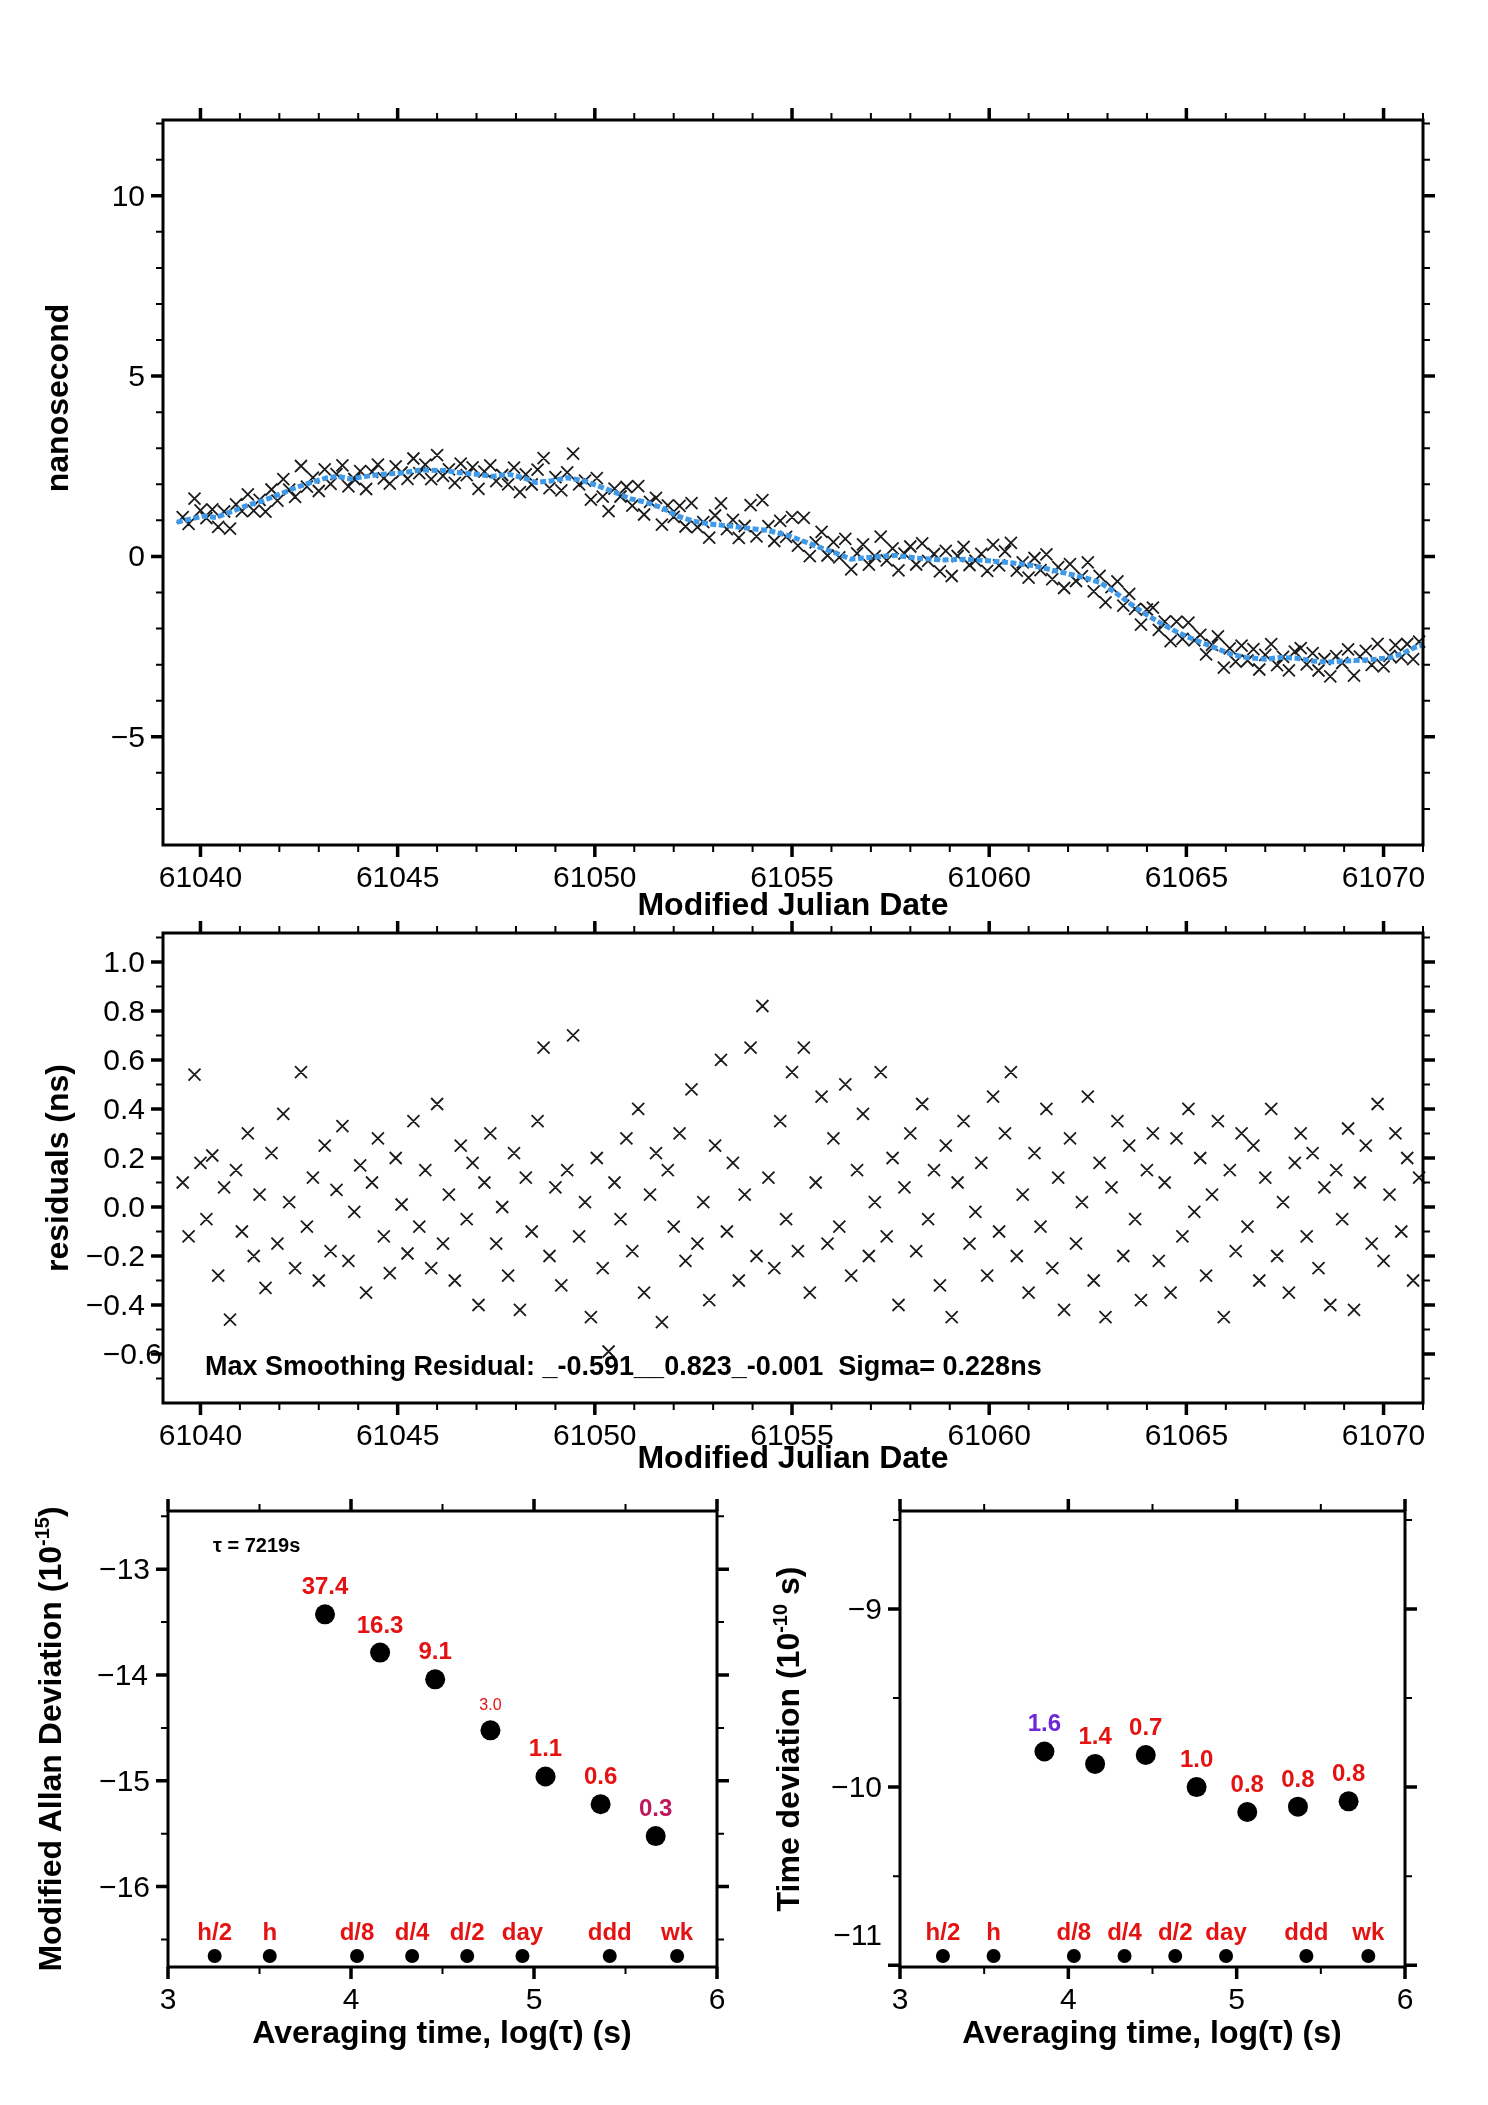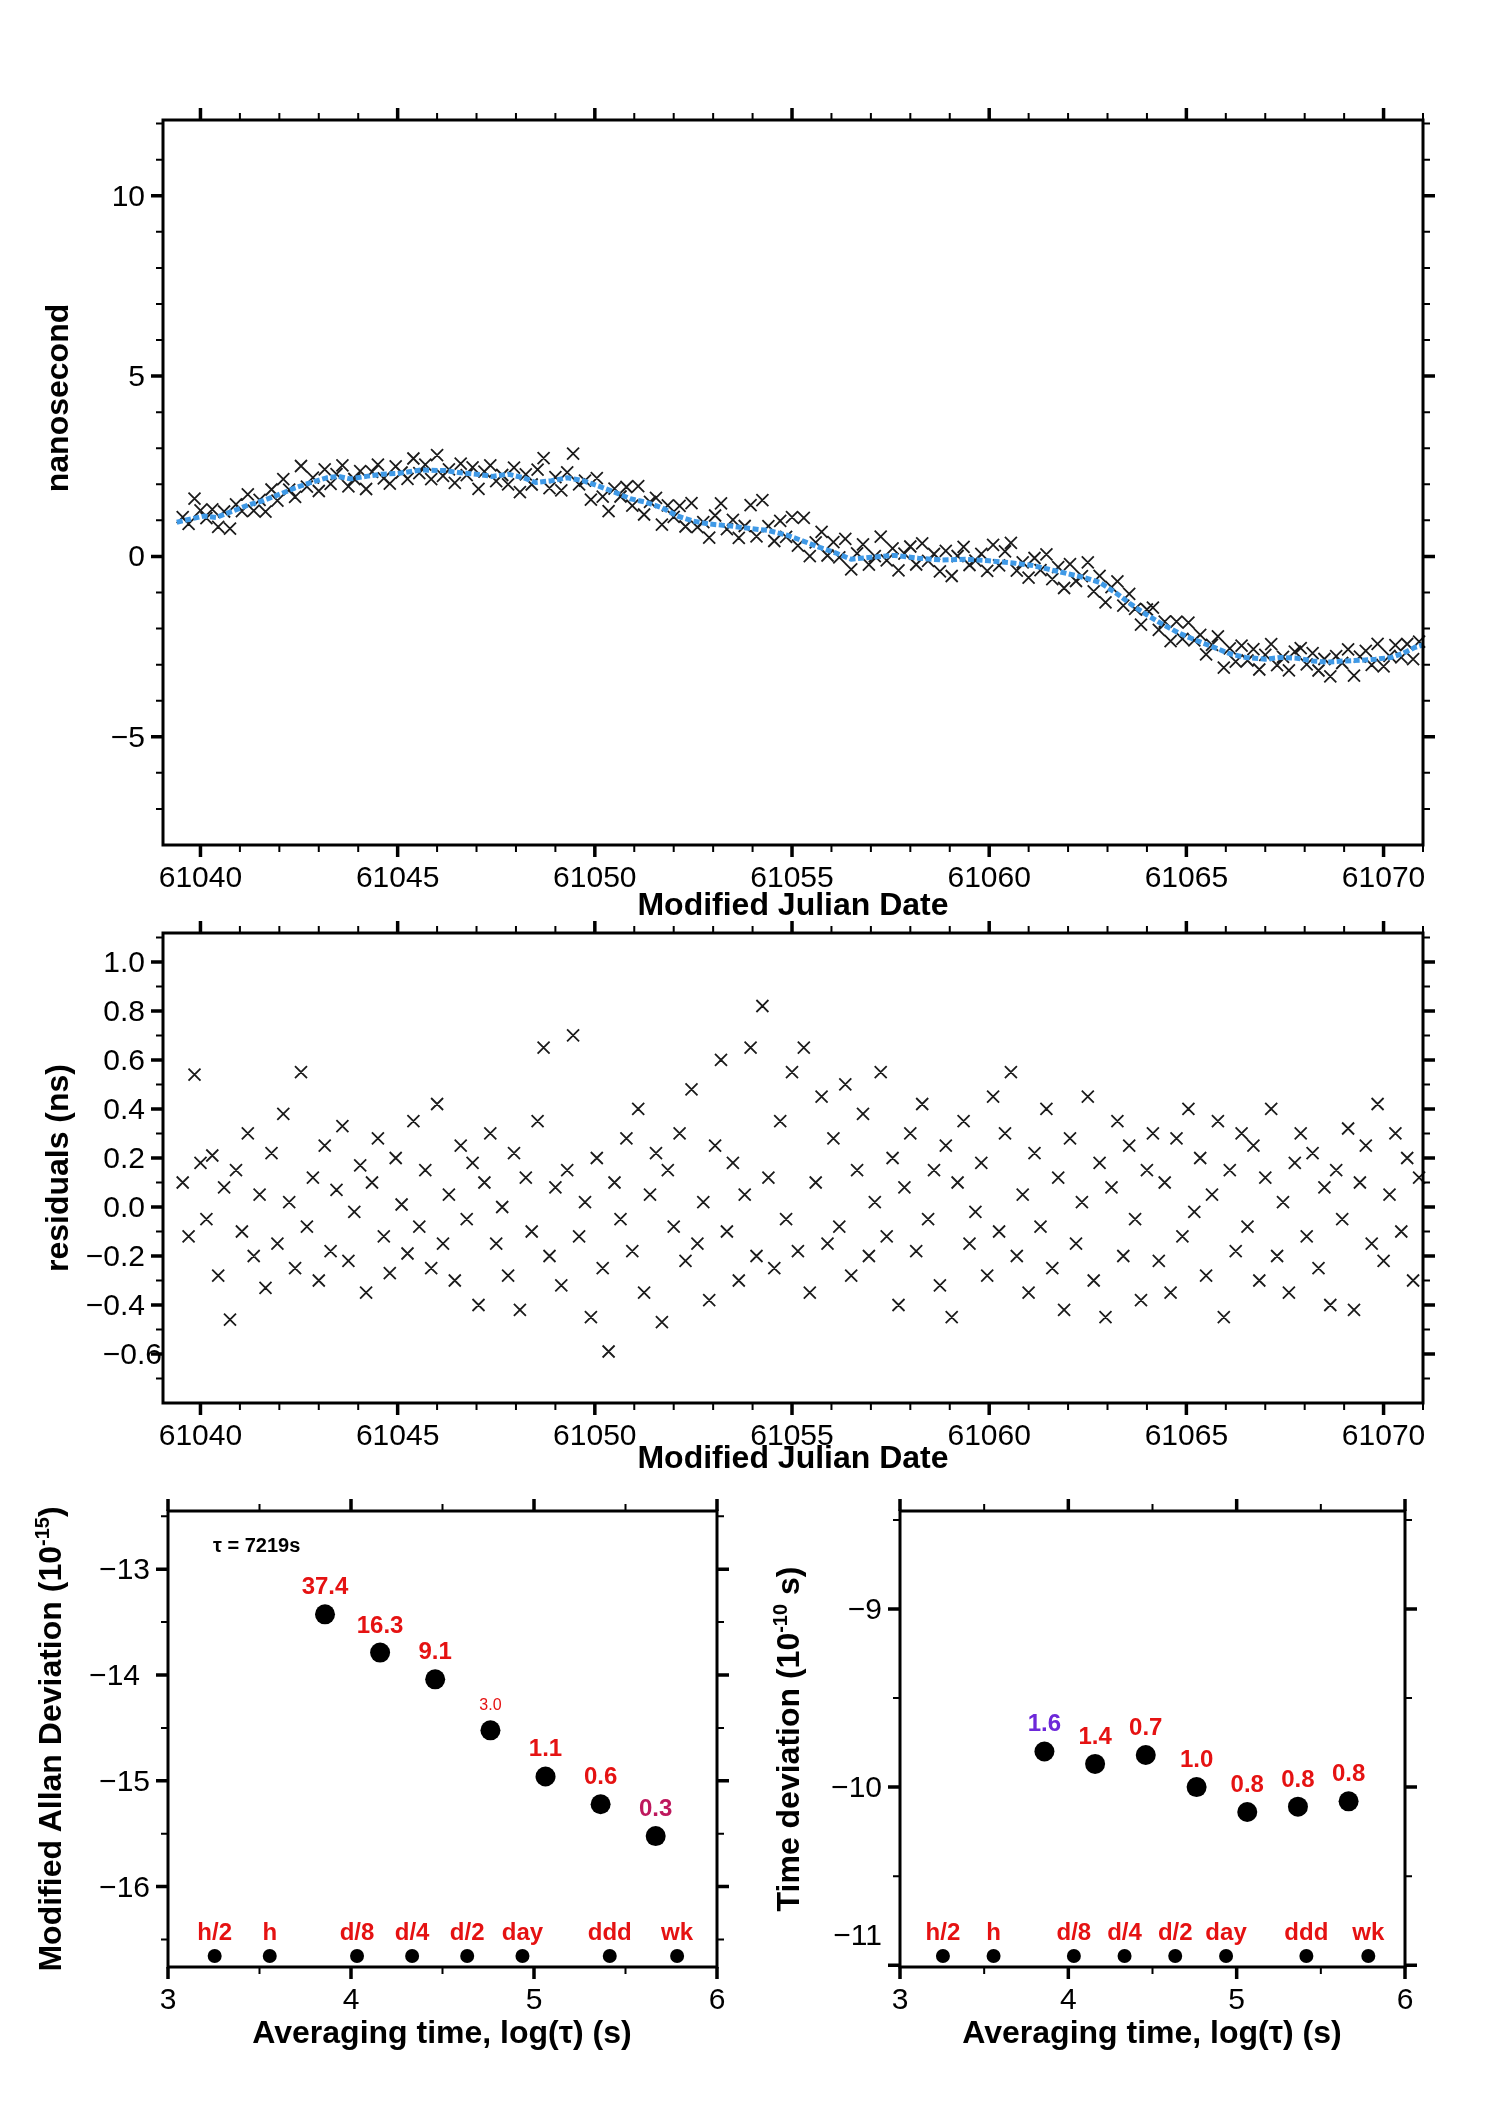--- a/index.html
+++ b/index.html
@@ -71,20 +71,21 @@
       <rect x="900" y="1511" width="505" height="456" fill="none" stroke="#000000" stroke-width="3"></rect>
     </svg>
 
   <div class="ylab" style="left:57px;top:398px">nanosecond</div>
 
 
   <div class="lbl axtitle" style="left:793px;top:888px">Modified Julian Date</div>
 
   <div class="ylab" style="left:57px;top:1168px">residuals (ns)</div>
 
+  <div class="lbl annotation" style="left:205px;top:1352px">Max Smoothing Residual: _-0.591__0.823_-0.001  Sigma= 0.228ns</div>
 
   <div class="lbl axtitle" style="left:793px;top:1441px">Modified Julian Date</div>
 
   <div class="ylab" style="left:50px;top:1739px"><span>Modified Allan Deviation (10</span><sup>-15</sup><span>)</span></div>
 
   <div class="lbl taunote" style="left:213px;top:1535px">τ = 7219s</div>
 
   <div class="lbl axtitle" style="left:442px;top:2016px">Averaging time, log(τ) (s)</div>
 
   <div class="ylab" style="left:788px;top:1739px"><span>Time deviation (10</span><sup>-10</sup><span> s)</span></div>
@@ -130,21 +131,21 @@
     <div class="lbl cb" style="left: 412.122px; top: 1944px; font-size: 24px; font-weight: bold; color: rgb(229, 18, 18);">d/4</div>
     <div class="lbl cb" style="left: 467.205px; top: 1944px; font-size: 24px; font-weight: bold; color: rgb(229, 18, 18);">d/2</div>
     <div class="lbl cb" style="left: 522.471px; top: 1944px; font-size: 24px; font-weight: bold; color: rgb(229, 18, 18);">day</div>
     <div class="lbl cb" style="left: 609.762px; top: 1944px; font-size: 24px; font-weight: bold; color: rgb(229, 18, 18);">ddd</div>
     <div class="lbl cb" style="left: 677.106px; top: 1944px; font-size: 24px; font-weight: bold; color: rgb(229, 18, 18);">wk</div>
     <div class="lbl tick cx" style="left: 168px; top: 1983px;">3</div>
     <div class="lbl tick cx" style="left: 351px; top: 1983px;">4</div>
     <div class="lbl tick cx" style="left: 534px; top: 1983px;">5</div>
     <div class="lbl tick cx" style="left: 717px; top: 1983px;">6</div>
     <div class="lbl tick ry" style="left: 150px; top: 1569.19px;">−13</div>
-    <div class="lbl tick ry" style="left: 140px; top: 1674.99px;">−14</div>
+    <div class="lbl tick ry" style="left: 148px; top: 1674.99px;">−14</div>
     <div class="lbl tick ry" style="left: 150px; top: 1780.79px;">−15</div>
     <div class="lbl tick ry" style="left: 150px; top: 1886.59px;">−16</div>
     <div class="lbl cb" style="left: 1044.43px; top: 1735.47px; font-size: 24px; font-weight: bold; color: #6d28d9;">1.6</div>
     <div class="lbl cb" style="left: 1095.1px; top: 1747.94px; font-size: 24px; font-weight: bold; color: rgb(229, 18, 18);">1.4</div>
     <div class="lbl cb" style="left: 1145.77px; top: 1739.03px; font-size: 24px; font-weight: bold; color: rgb(229, 18, 18);">0.7</div>
     <div class="lbl cb" style="left: 1196.6px; top: 1771.09px; font-size: 24px; font-weight: bold; color: rgb(229, 18, 18);">1.0</div>
     <div class="lbl cb" style="left: 1247.27px; top: 1796.03px; font-size: 24px; font-weight: bold; color: rgb(229, 18, 18);">0.8</div>
     <div class="lbl cb" style="left: 1297.94px; top: 1790.69px; font-size: 24px; font-weight: bold; color: rgb(229, 18, 18);">0.8</div>
     <div class="lbl cb" style="left: 1348.61px; top: 1785.34px; font-size: 24px; font-weight: bold; color: rgb(229, 18, 18);">0.8</div>
     <div class="lbl cb" style="left: 942.925px; top: 1944px; font-size: 24px; font-weight: bold; color: rgb(229, 18, 18);">h/2</div>

